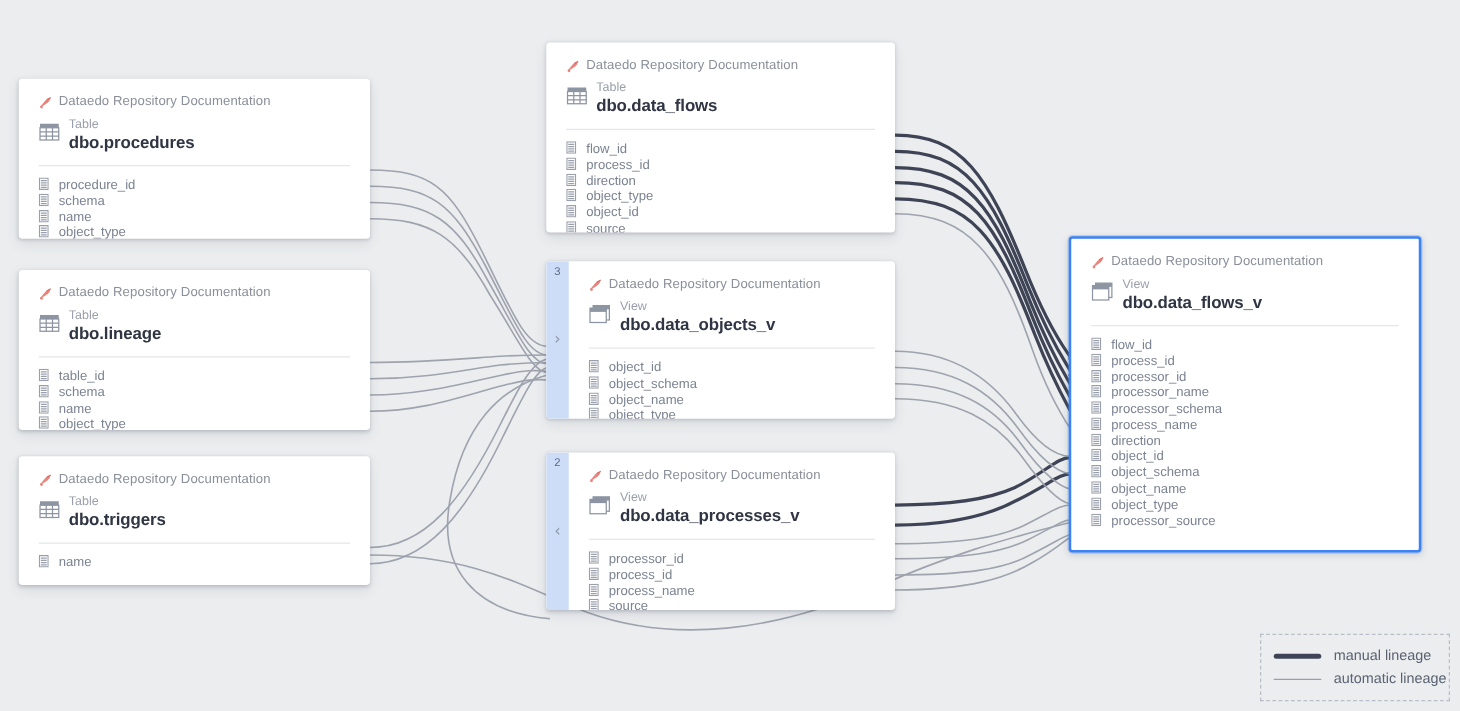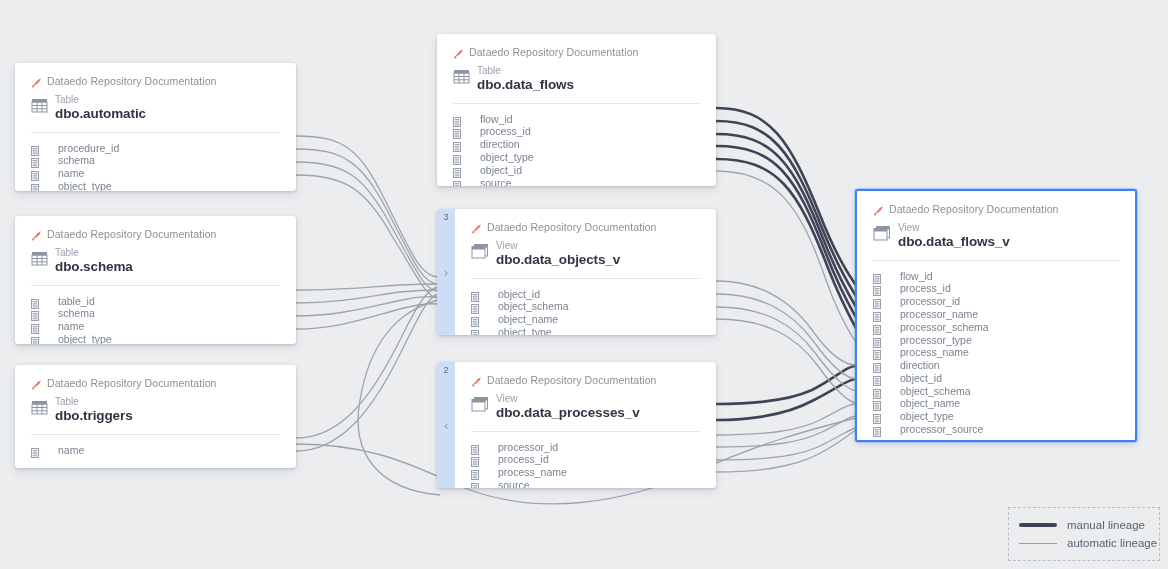--- a/index.html
+++ b/index.html
@@ -88,22 +88,22 @@
     font-weight: bold;
     letter-spacing: -0.1px;
   }
   .divider {
     height: 1px;
     background: #e4e6ea;
     margin: 11px 0 9px 0;
   }
   .col-row {
     display: flex;
-    align-items: flex-start;
-    gap: 19px;
+    align-items: center;
+    gap: 8px;
     height: 12.6px;
     margin-bottom: 0.2px;
   }
   .col-name {
     font-size: 10.5px;
     color: #7b8391;
     white-space: nowrap;
   }
   .legend {
     position: absolute;
@@ -195,21 +195,21 @@
             <span><svg width="17" height="17" viewBox="0 0 17 17" aria-hidden="true">
                 <rect x="1" y="2" width="15" height="3.2" fill="#8d95a3"></rect>
                 <rect x="1" y="5.2" width="15" height="9.8" fill="none" stroke="#8d95a3" stroke-width="1"></rect>
                 <line x1="6" y1="5.2" x2="6" y2="15" stroke="#8d95a3" stroke-width="1"></line>
                 <line x1="11" y1="5.2" x2="11" y2="15" stroke="#8d95a3" stroke-width="1"></line>
                 <line x1="1" y1="8.5" x2="16" y2="8.5" stroke="#8d95a3" stroke-width="1"></line>
                 <line x1="1" y1="11.8" x2="16" y2="11.8" stroke="#8d95a3" stroke-width="1"></line>
               </svg></span>
             <span class="obj-text">
               <span class="obj-kind">Table</span>
-              <span class="obj-name">dbo.automatic</span>
+              <span class="obj-name">dbo.procedures</span>
             </span>
           </div>
           <div class="divider"></div>
           <div class="col-list">
             <div class="col-row">
               <span><svg width="8" height="10" viewBox="0 0 8 10" aria-hidden="true">
                   <rect x="0.5" y="0.5" width="7" height="9" fill="#ffffff" stroke="#9aa0ab" stroke-width="1"></rect>
                   <line x1="1.6" y1="2.4" x2="6.4" y2="2.4" stroke="#9aa0ab" stroke-width="1"></line>
                   <line x1="1.6" y1="4.2" x2="6.4" y2="4.2" stroke="#9aa0ab" stroke-width="1"></line>
                   <line x1="1.6" y1="6.0" x2="6.4" y2="6.0" stroke="#9aa0ab" stroke-width="1"></line>
@@ -264,21 +264,21 @@
             <span><svg width="17" height="17" viewBox="0 0 17 17" aria-hidden="true">
                 <rect x="1" y="2" width="15" height="3.2" fill="#8d95a3"></rect>
                 <rect x="1" y="5.2" width="15" height="9.8" fill="none" stroke="#8d95a3" stroke-width="1"></rect>
                 <line x1="6" y1="5.2" x2="6" y2="15" stroke="#8d95a3" stroke-width="1"></line>
                 <line x1="11" y1="5.2" x2="11" y2="15" stroke="#8d95a3" stroke-width="1"></line>
                 <line x1="1" y1="8.5" x2="16" y2="8.5" stroke="#8d95a3" stroke-width="1"></line>
                 <line x1="1" y1="11.8" x2="16" y2="11.8" stroke="#8d95a3" stroke-width="1"></line>
               </svg></span>
             <span class="obj-text">
               <span class="obj-kind">Table</span>
-              <span class="obj-name">dbo.schema</span>
+              <span class="obj-name">dbo.lineage</span>
             </span>
           </div>
           <div class="divider"></div>
           <div class="col-list">
             <div class="col-row">
               <span><svg width="8" height="10" viewBox="0 0 8 10" aria-hidden="true">
                   <rect x="0.5" y="0.5" width="7" height="9" fill="#ffffff" stroke="#9aa0ab" stroke-width="1"></rect>
                   <line x1="1.6" y1="2.4" x2="6.4" y2="2.4" stroke="#9aa0ab" stroke-width="1"></line>
                   <line x1="1.6" y1="4.2" x2="6.4" y2="4.2" stroke="#9aa0ab" stroke-width="1"></line>
                   <line x1="1.6" y1="6.0" x2="6.4" y2="6.0" stroke="#9aa0ab" stroke-width="1"></line>
@@ -655,30 +655,20 @@
             </div>
             <div class="col-row">
               <span><svg width="8" height="10" viewBox="0 0 8 10" aria-hidden="true">
                   <rect x="0.5" y="0.5" width="7" height="9" fill="#ffffff" stroke="#9aa0ab" stroke-width="1"></rect>
                   <line x1="1.6" y1="2.4" x2="6.4" y2="2.4" stroke="#9aa0ab" stroke-width="1"></line>
                   <line x1="1.6" y1="4.2" x2="6.4" y2="4.2" stroke="#9aa0ab" stroke-width="1"></line>
                   <line x1="1.6" y1="6.0" x2="6.4" y2="6.0" stroke="#9aa0ab" stroke-width="1"></line>
                   <line x1="1.6" y1="7.8" x2="6.4" y2="7.8" stroke="#9aa0ab" stroke-width="1"></line>
                 </svg></span>
               <span class="col-name">processor_schema</span>
-            </div>
-            <div class="col-row">
-              <span><svg width="8" height="10" viewBox="0 0 8 10" aria-hidden="true">
-                  <rect x="0.5" y="0.5" width="7" height="9" fill="#ffffff" stroke="#9aa0ab" stroke-width="1"></rect>
-                  <line x1="1.6" y1="2.4" x2="6.4" y2="2.4" stroke="#9aa0ab" stroke-width="1"></line>
-                  <line x1="1.6" y1="4.2" x2="6.4" y2="4.2" stroke="#9aa0ab" stroke-width="1"></line>
-                  <line x1="1.6" y1="6.0" x2="6.4" y2="6.0" stroke="#9aa0ab" stroke-width="1"></line>
-                  <line x1="1.6" y1="7.8" x2="6.4" y2="7.8" stroke="#9aa0ab" stroke-width="1"></line>
-                </svg></span>
-              <span class="col-name">processor_type</span>
             </div>
             <div class="col-row">
               <span><svg width="8" height="10" viewBox="0 0 8 10" aria-hidden="true">
                   <rect x="0.5" y="0.5" width="7" height="9" fill="#ffffff" stroke="#9aa0ab" stroke-width="1"></rect>
                   <line x1="1.6" y1="2.4" x2="6.4" y2="2.4" stroke="#9aa0ab" stroke-width="1"></line>
                   <line x1="1.6" y1="4.2" x2="6.4" y2="4.2" stroke="#9aa0ab" stroke-width="1"></line>
                   <line x1="1.6" y1="6.0" x2="6.4" y2="6.0" stroke="#9aa0ab" stroke-width="1"></line>
                   <line x1="1.6" y1="7.8" x2="6.4" y2="7.8" stroke="#9aa0ab" stroke-width="1"></line>
                 </svg></span>
               <span class="col-name">process_name</span>

